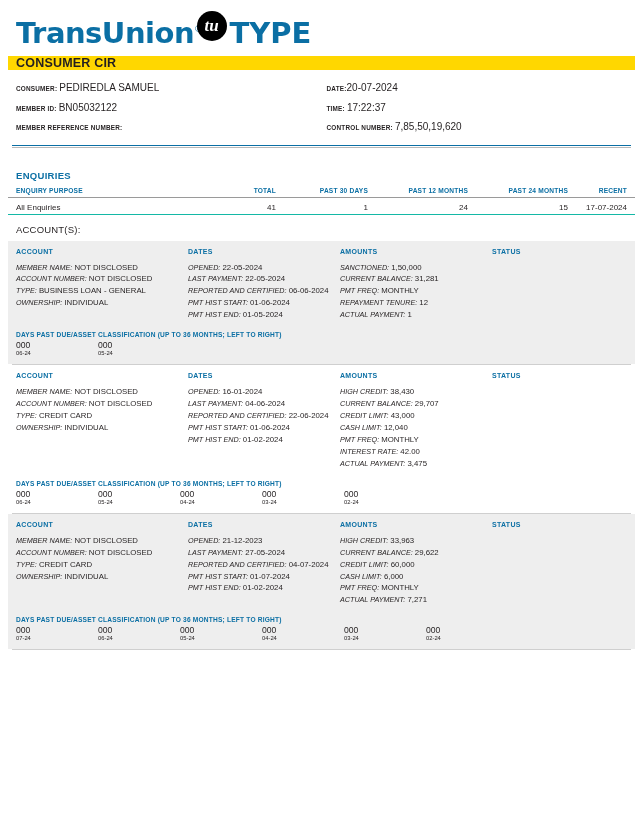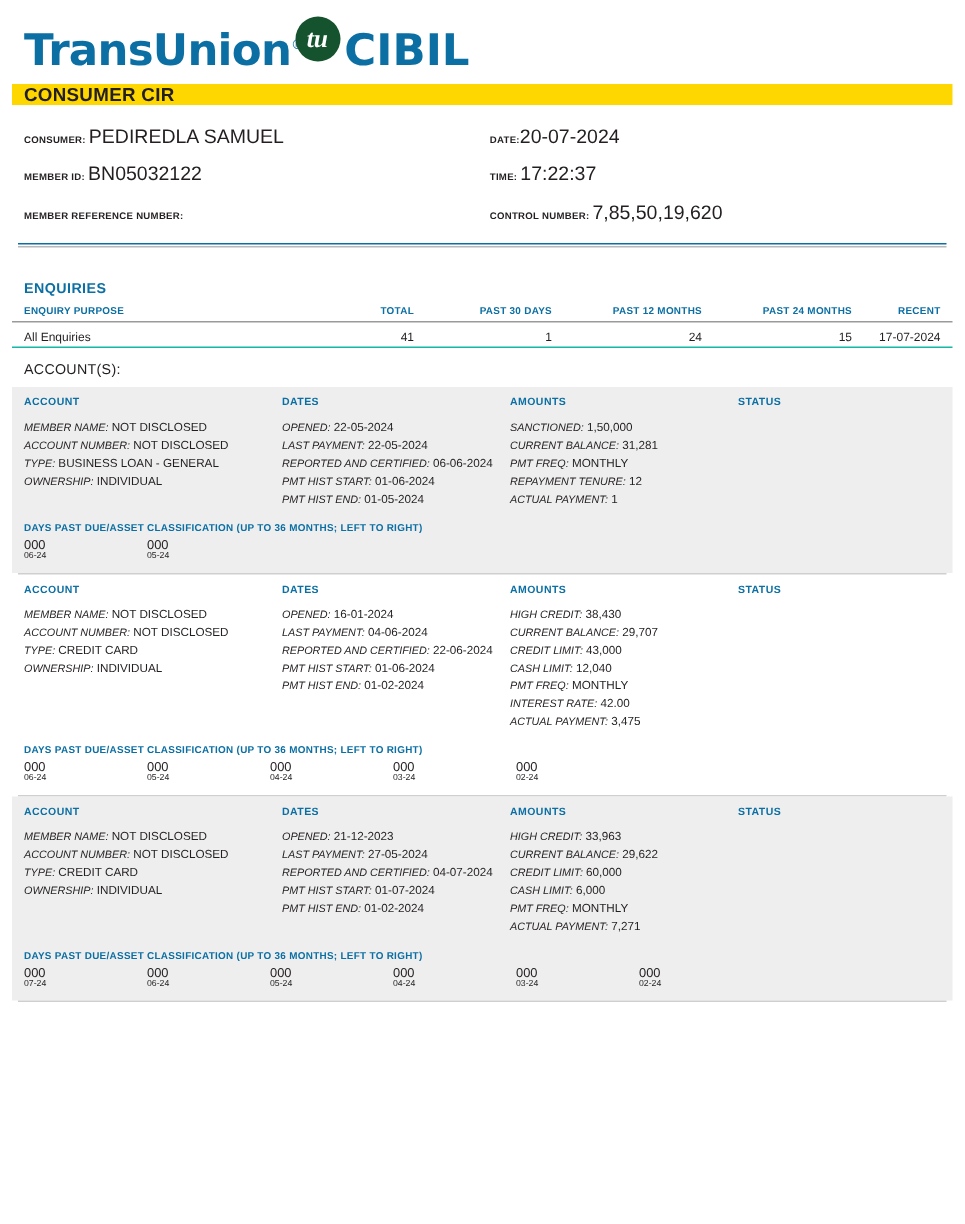--- a/index.html
+++ b/index.html
@@ -37,21 +37,21 @@
     position: relative;
   }
   .logo-text .reg {
     font-size: 9px;
     vertical-align: super;
     font-weight: normal;
   }
   .tu-badge {
     width: 30px; height: 30px;
     border-radius: 50%;
-    background: #14532d;
+    background: #000000;
     color: #ffffff;
     font-family: "Liberation Serif", serif;
     font-style: italic;
     font-size: 17px;
     font-weight: bold;
     display: flex;
     align-items: center;
     justify-content: center;
     margin: 0 3px 0 -6px;
     position: relative;
@@ -91,21 +91,21 @@
   }
   .info-col { flex: 1; }
   .info-col.right { padding-left: 10px; }
   .info-line { white-space: nowrap; }
   .info-label {
     font-weight: bold;
     font-size: 6.4px;
     letter-spacing: 0.2px;
   }
   .info-value {
-    font-size: 13px;
+    font-size: 10px;
   }
 
   .rule-blue {
     border-bottom: 1.4px solid #0b6fa4;
     margin: 6px 4px 0 4px;
   }
   .rule-grey {
     border-bottom: 1px solid #b8b8b8;
     margin: 1px 4px 0 4px;
   }
@@ -217,21 +217,21 @@
   }
 </style>
 </head>
 <body>
 
 <div class="page">
 
   <div class="logo-row">
     <span class="logo-text"><span>TransUnion</span><span class="reg">®</span></span>
     <span class="tu-badge">tu</span>
-    <span class="cibil-text">CIBIL</span>
+    <span class="cibil-text">TYPE</span>
   </div>
 
   <div class="title-bar">
     <span class="title-bar-text">CONSUMER CIR</span>
   </div>
 
   <div class="info-block">
     <div class="info-col">
       <div class="info-line">
         <span class="info-label">CONSUMER:</span>

